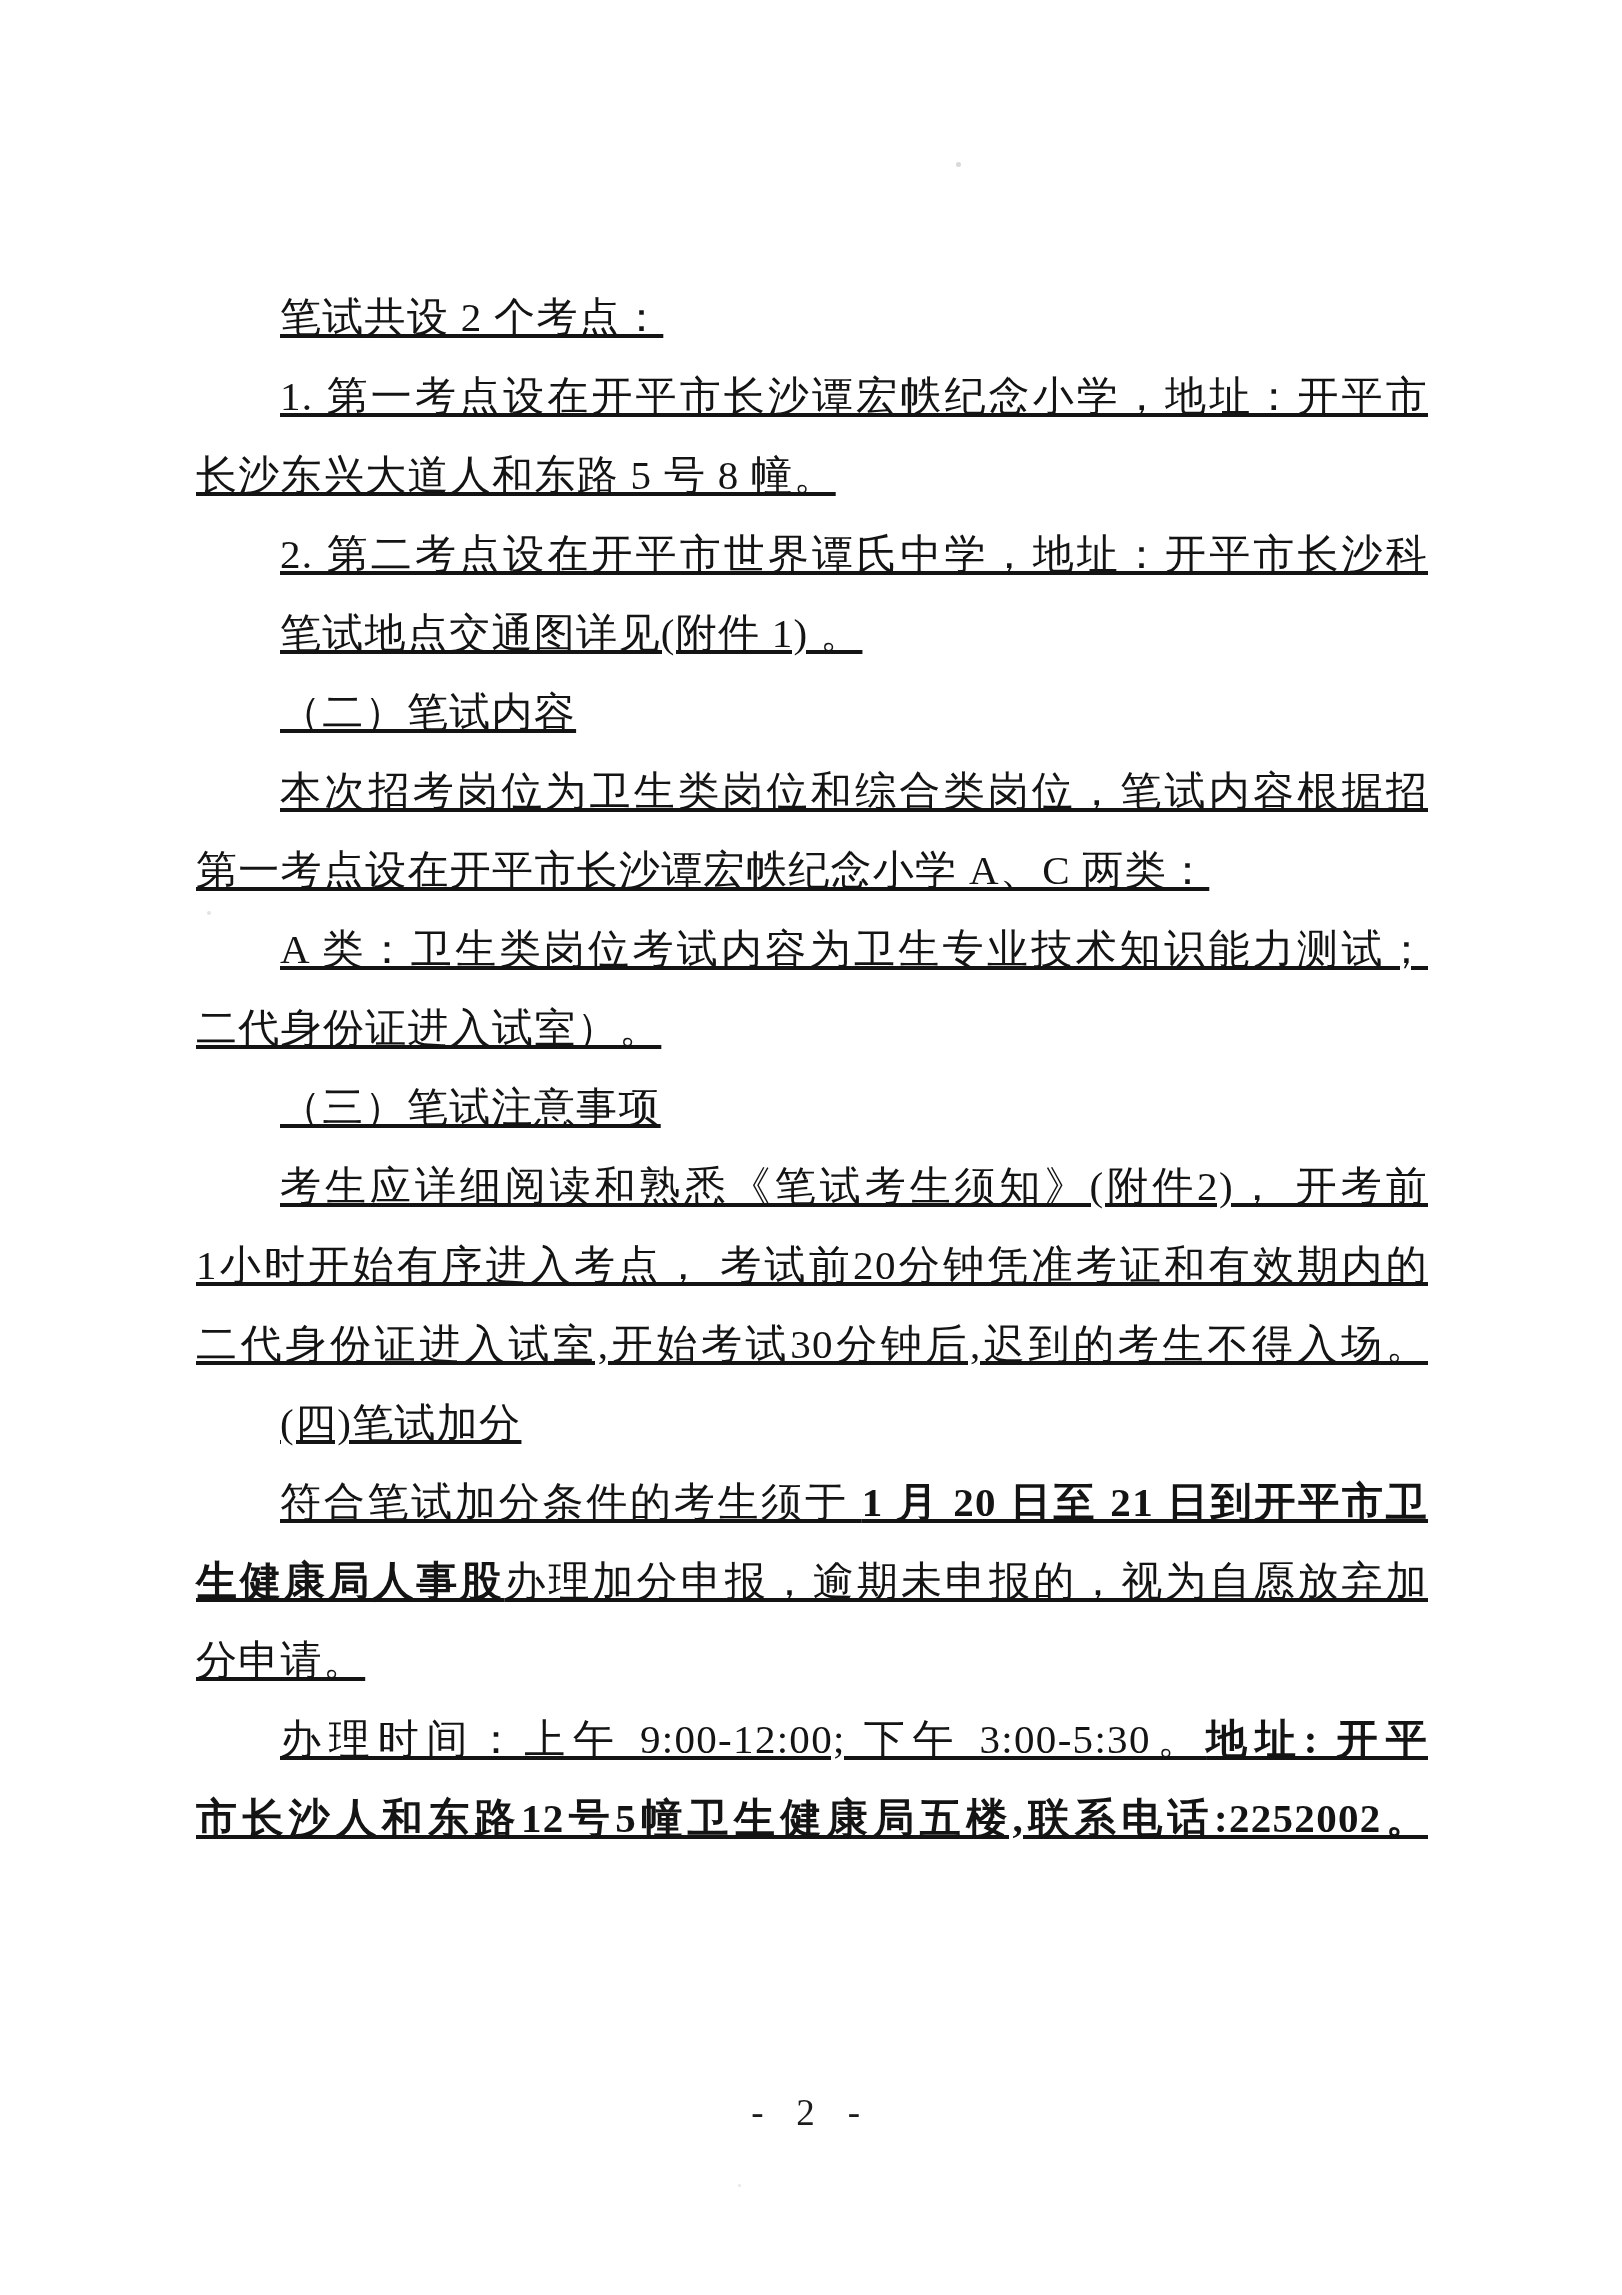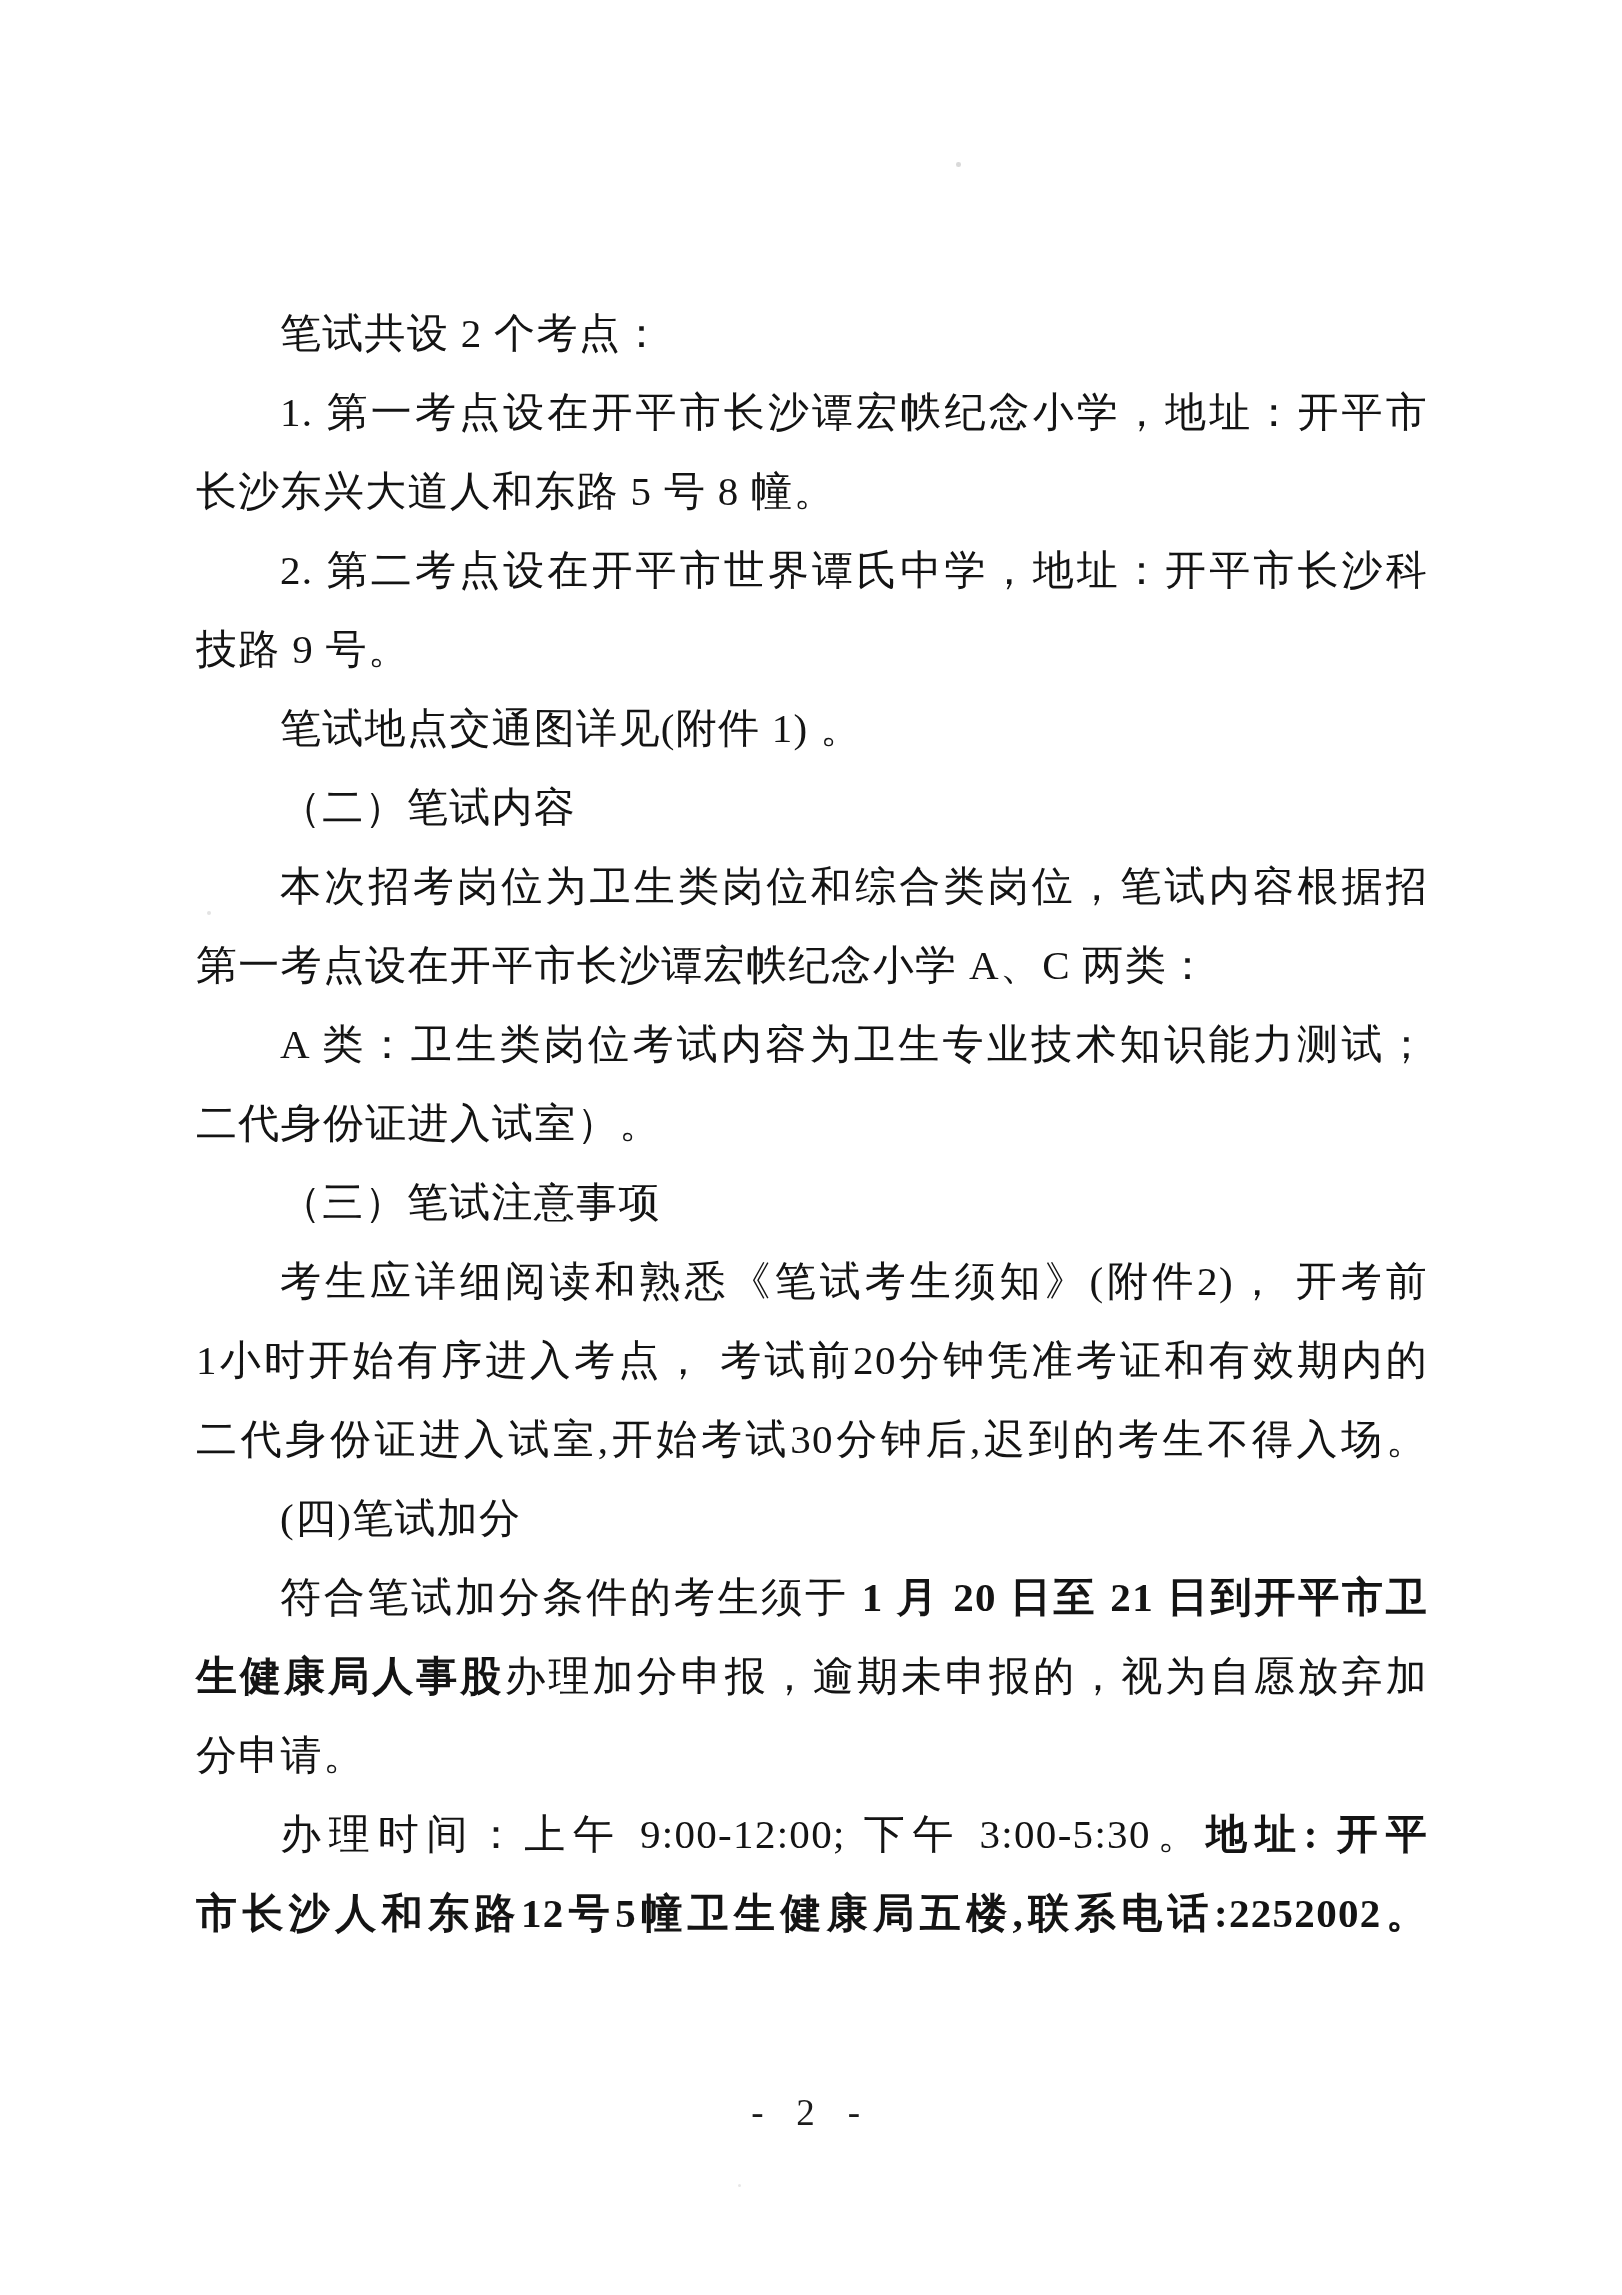--- a/index.html
+++ b/index.html
@@ -12,22 +12,23 @@
     width: 1623px;
     height: 2295px;
     background: #ffffff;
     overflow: hidden;
     font-family: "Liberation Serif", "DejaVu Serif", serif;
     color: #141414;
   }
   .doc {
     position: absolute;
     left: 196px;
-    top: 294px;
+    top: 278px;
     width: 1232px;
+    text-decoration: underline;
   }
   .line {
     margin: 0;
     padding: 0;
     font-size: 41px;
     line-height: 79px;
     letter-spacing: 1.3px;
     white-space: nowrap;
     text-align: left;
     font-weight: 400;
@@ -63,21 +64,20 @@
 </style>
 </head>
 <body>
 
 <div class="page">
   <main class="doc">
       <p class="line indent"><span class="seg">笔试共设 2 个考点：</span></p>
       <p class="line indent full"><span class="seg">1. 第一考点设在开平市长沙谭宏帙纪念小学，地址：开平市</span></p>
       <p class="line"><span class="seg">长沙东兴大道人和东路 5 号 8 幢。</span></p>
       <p class="line indent full"><span class="seg">2. 第二考点设在开平市世界谭氏中学，地址：开平市长沙科</span></p>
-      <p class="line"><span class="seg">技路 9 号。</span></p>
       <p class="line indent"><span class="seg">笔试地点交通图详见(附件 1) 。</span></p>
       <p class="line indent"><span class="seg">（二）笔试内容</span></p>
       <p class="line indent full"><span class="seg">本次招考岗位为卫生类岗位和综合类岗位，笔试内容根据招</span></p>
       <p class="line"><span class="seg">第一考点设在开平市长沙谭宏帙纪念小学 A、C 两类：</span></p>
       <p class="line indent full"><span class="seg">A 类：卫生类岗位考试内容为卫生专业技术知识能力测试；</span></p>
       <p class="line"><span class="seg">二代身份证进入试室）。</span></p>
       <p class="line indent"><span class="seg">（三）笔试注意事项</span></p>
       <p class="line indent full"><span class="seg">考生应详细阅读和熟悉《笔试考生须知》(附件2)， 开考前</span></p>
       <p class="line full"><span class="seg">1小时开始有序进入考点， 考试前20分钟凭准考证和有效期内的</span></p>
       <p class="line full"><span class="seg">二代身份证进入试室,开始考试30分钟后,迟到的考生不得入场。</span></p>

